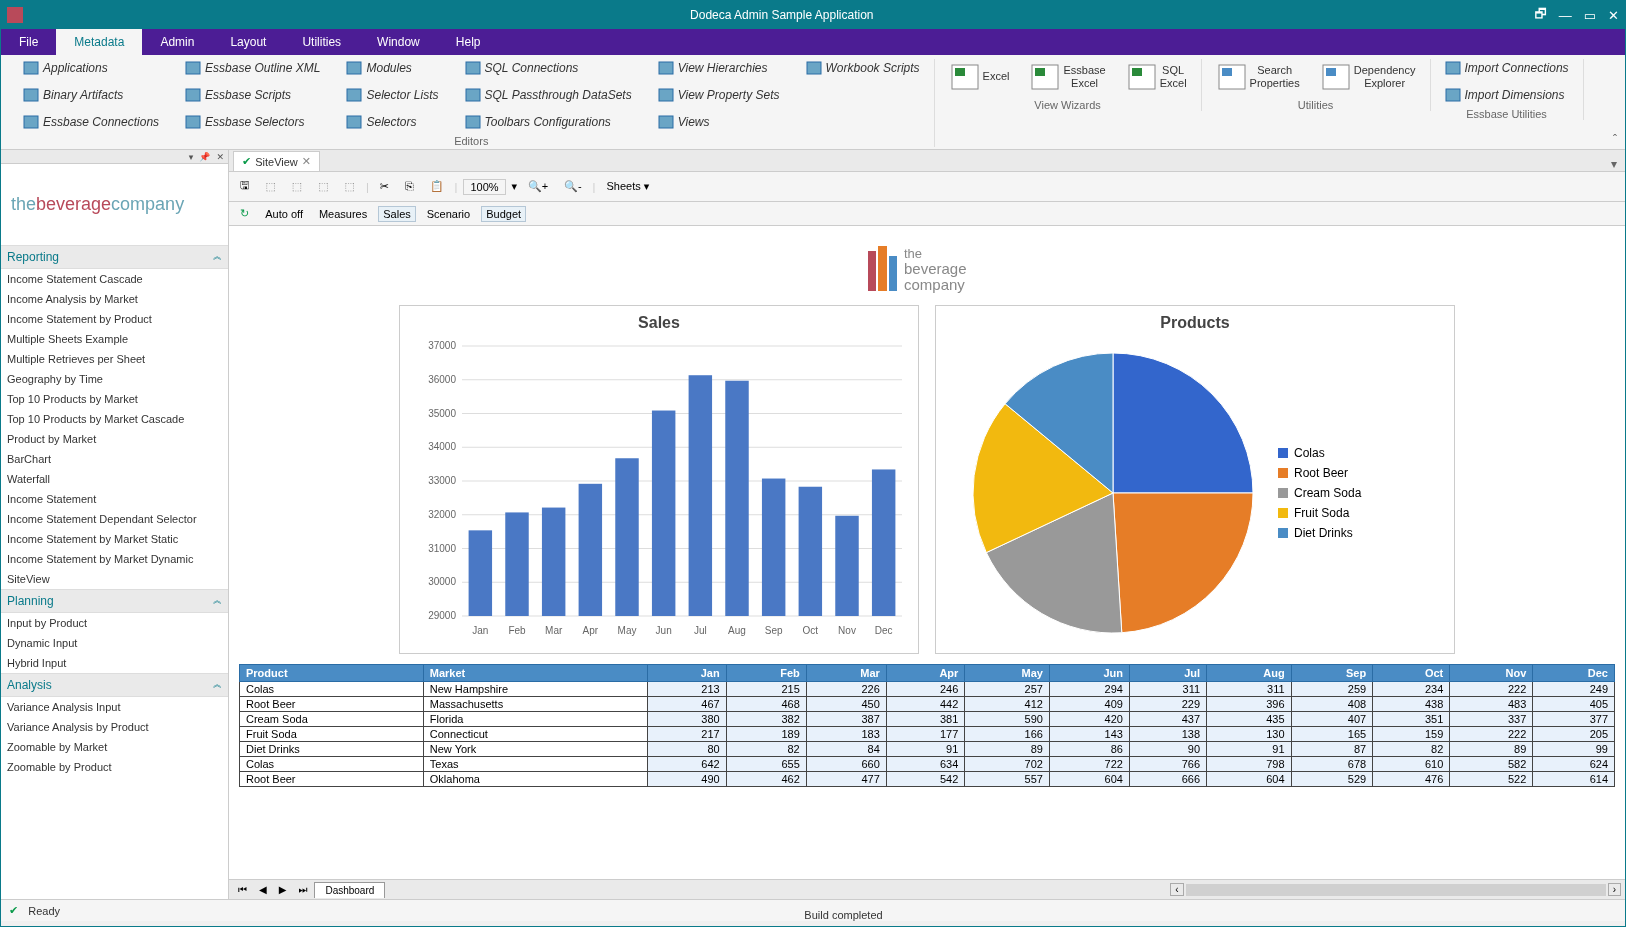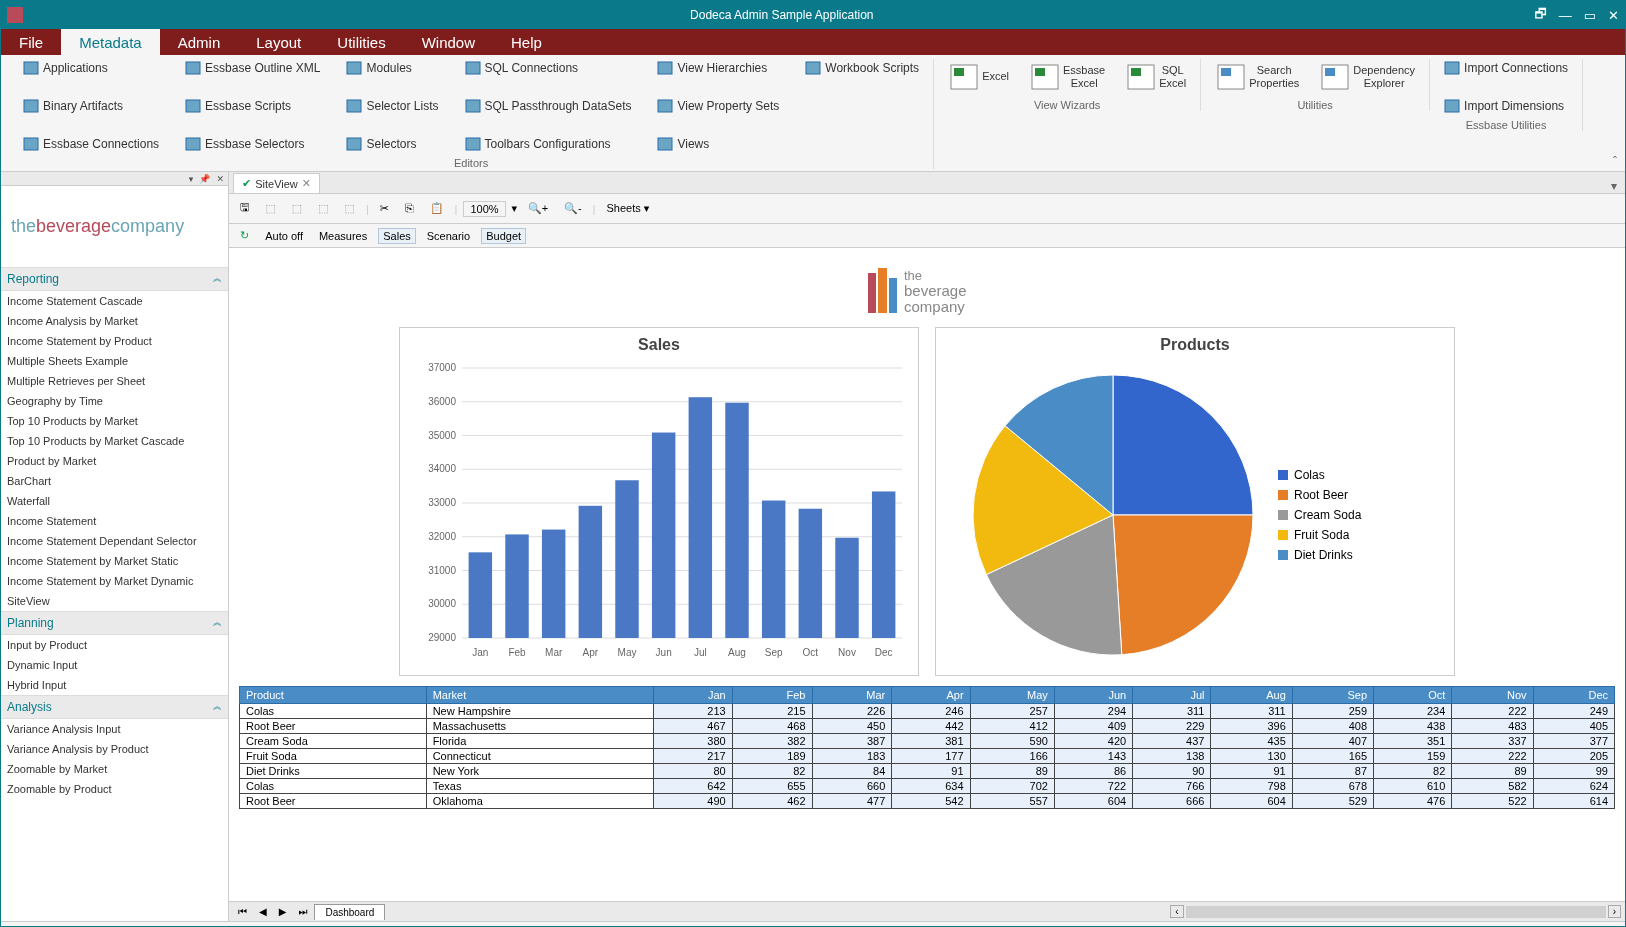--- a/index.html
+++ b/index.html
@@ -1,28 +1,28 @@
 <!DOCTYPE html>
 <html><head>
 <meta charset="utf-8">
 <style>
 * { box-sizing: border-box; margin: 0; padding: 0; }
 body { font-family: "Segoe UI", Tahoma, sans-serif; font-size: 12px; background: #f0f0f0; width: 1626px; height: 927px; overflow: hidden; border: 1px solid #0a7a8a; }
 .titlebar { background: #0a7a8a; color: #fff; height: 28px; display: flex; align-items: center; padding: 0 6px; }
 .titlebar .title { flex: 1; text-align: center; font-size: 12px; }
 .titlebar .winbtns { display: flex; gap: 12px; align-items: center; }
 .titlebar .winbtns span { cursor: pointer; font-size: 13px; }
-.menubar { background: #7f1d1d; color: #fff; height: 26px; display: flex; align-items: stretch; font-size: 15px; }
+.menubar { background: #4c1d95; color: #fff; height: 26px; display: flex; align-items: stretch; font-size: 12px; }
 .menubar .tab { padding: 0 18px; display:flex; align-items:center; cursor: pointer; }
 .menubar .tab.active { background: #f5f5f5; color: #0a7a8a; }
 .ribbon { background: #f5f5f5; border-bottom: 1px solid #ccc; padding: 4px 8px 2px; display:flex; align-items:flex-start; }
 .ribbon-group { padding: 0 10px; border-right: 1px solid #ddd; display:flex; flex-direction:column; }
 .ribbon-group:last-child { border-right:none; }
 .ribbon-group .gtitle { text-align:center; color:#666; font-size:11px; margin-top:4px; }
-.ribbon-rows { display:flex; flex-direction:column; gap:20px; }
+.ribbon-rows { display:flex; flex-direction:column; gap:9px;font-style:italic; }
 .ribbon-item { display:flex; align-items:center; gap:4px; cursor:pointer; padding:1px 4px; color:#333; white-space:nowrap; font-size:12px; }
 .ribbon-big { display:flex; gap:12px; }
 .ribbon-big .bigbtn { display:flex; flex-direction:row; align-items:center; gap:2px; cursor:pointer; padding:2px 4px; min-width:50px; }
 .bigbtn .bicon { width:32px; height:32px; }
 .bigbtn .blabel { text-align:center; font-size:11px; color:#333; line-height:1.2; }
 .icon16 { width:16px; height:16px; display:inline-block; flex-shrink:0; }
 .body-area { display:flex; height: calc(927px - 28px - 26px - 102px - 22px); }
 .sidebar { width:228px; background:#fff; border-right:1px solid #ccc; display:flex; flex-direction:column; }
 .sidebar-header { height:14px; background:#eaeaea; border-bottom:1px solid #ccc; display:flex; justify-content:flex-end; gap:6px; padding:0 4px; align-items:center; font-size:9px; color:#555; }
 .logo-area { padding:30px 10px; text-align:left; font-size:18px; color:#6aa5b5; }
@@ -35,21 +35,21 @@
 .tabbar .doctab { background:#fff; color:#333; padding:3px 8px; border:1px solid #ccc; border-bottom:none; display:flex; align-items:center; gap:4px; font-size:11px; }
 .doctoolbar { background:#f5f5f5; border-bottom:1px solid #ccc; padding:3px 6px; display:flex; align-items:center; gap:6px; font-size:11px; flex-wrap:wrap; }
 .tbbtn { padding:1px 4px; cursor:pointer; border:1px solid transparent; }
 .tbbtn.tog { border:1px solid #b5c7d6; background:#e8f1f7; }
 .content-scroll { flex:1; background:#fff; overflow:auto; position:relative; }
 .content-inner { padding:10px 10px 14px; }
 .charts-row { display:flex; gap:16px; justify-content:center; margin-bottom:10px; }
 .chart-box { border:1px solid #ccc; background:#fff; padding:8px 12px 4px; }
 .chart-title { font-weight:bold; text-align:center; font-size:16px; color:#444; margin-bottom:4px; }
 .data-table { border-collapse:collapse; width:100%; font-size:11px; }
-.data-table th { background:#4a8cc5; color:#fff; text-align:left; padding:2px 6px; border:1px solid #2a6ca5; font-weight:normal; }
+.data-table th { background:#4a8cc5; color:#fff; text-align:left; padding:2px 6px; border:1px solid #2a6ca5; font-weight:bold; }
 .data-table th.num { text-align:right; }
 .data-table td { border:1px solid #444; padding:1px 6px; background:#fff; }
 .data-table td.num { text-align:right; background:#e8f1fb; }
 .sheet-tabs { background:#eaeaea; border-top:1px solid #ccc; height:20px; display:flex; align-items:center; padding:0 4px; font-size:10px; gap:2px; }
 .sheet-tab.active { background:#fff; padding:2px 10px; border:1px solid #999; border-bottom:none; }
 .statusbar { height:22px; background:#f5f5f5; border-top:1px solid #ccc; display:flex; align-items:center; padding:0 8px; font-size:11px; color:#333; gap:10px; }
 .statusbar .center { flex:1; text-align:center;margin-top:8px; }
 .chev { font-size:9px; }
 .pie-legend { font-size:12px; }
 .pie-legend .lgitem { display:flex; align-items:center; gap:6px; margin:6px 0; }

